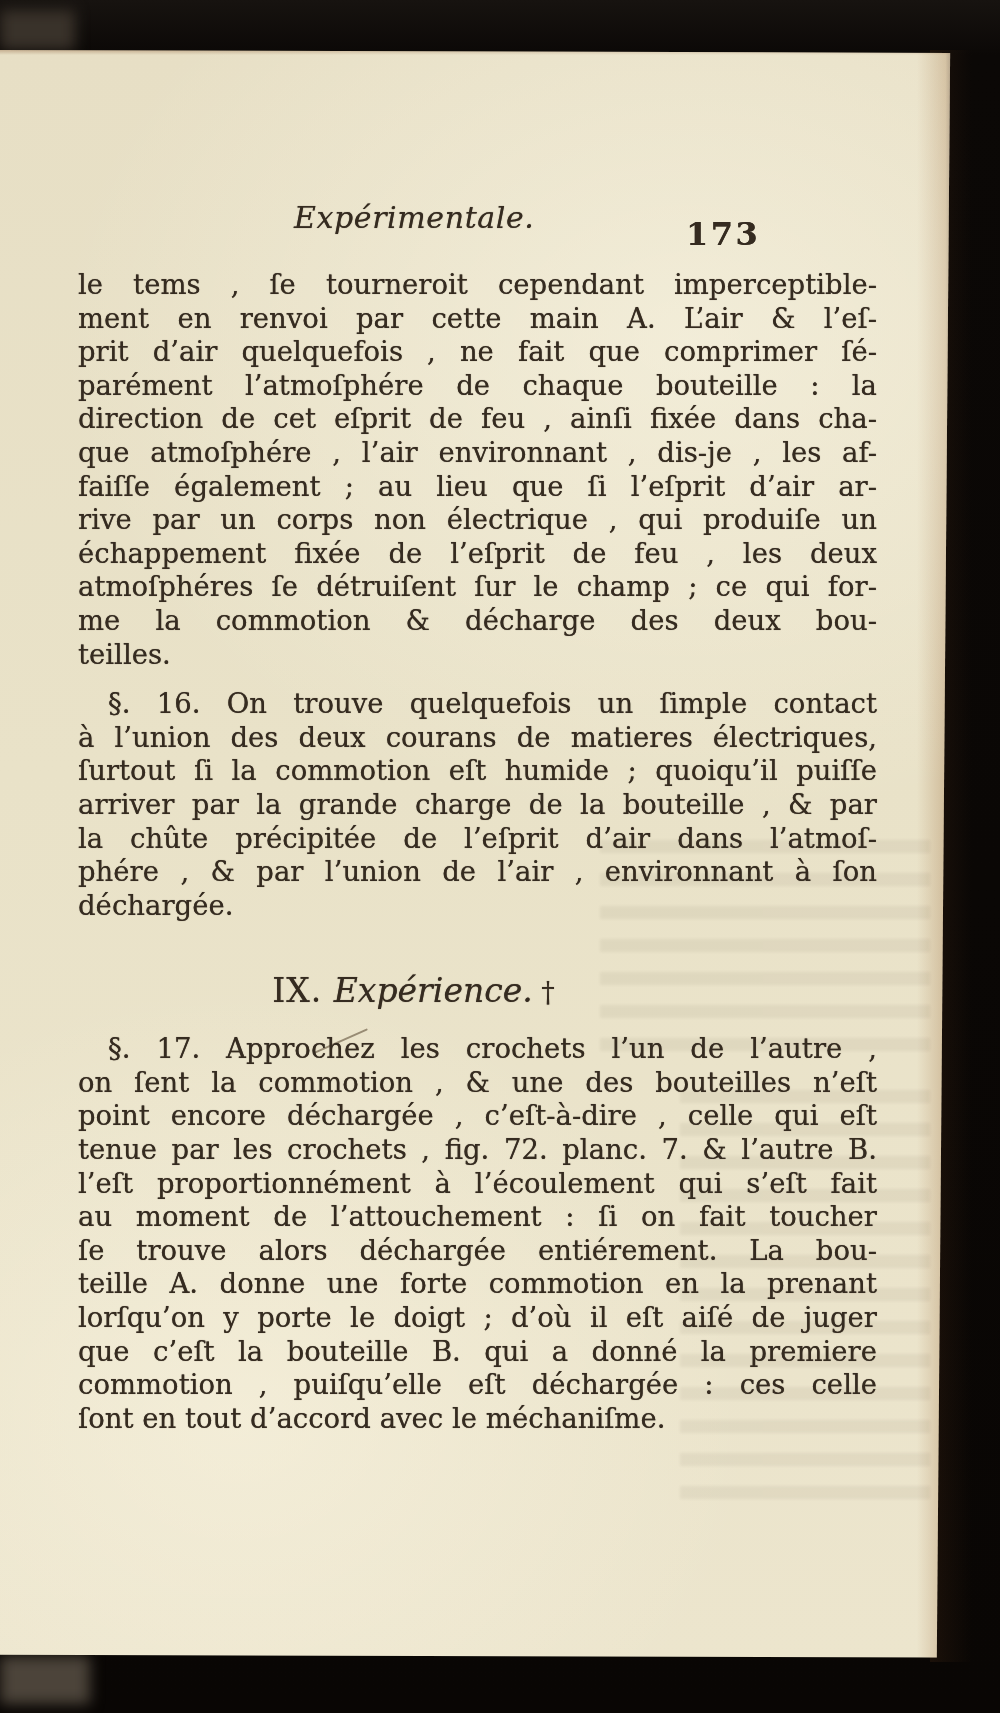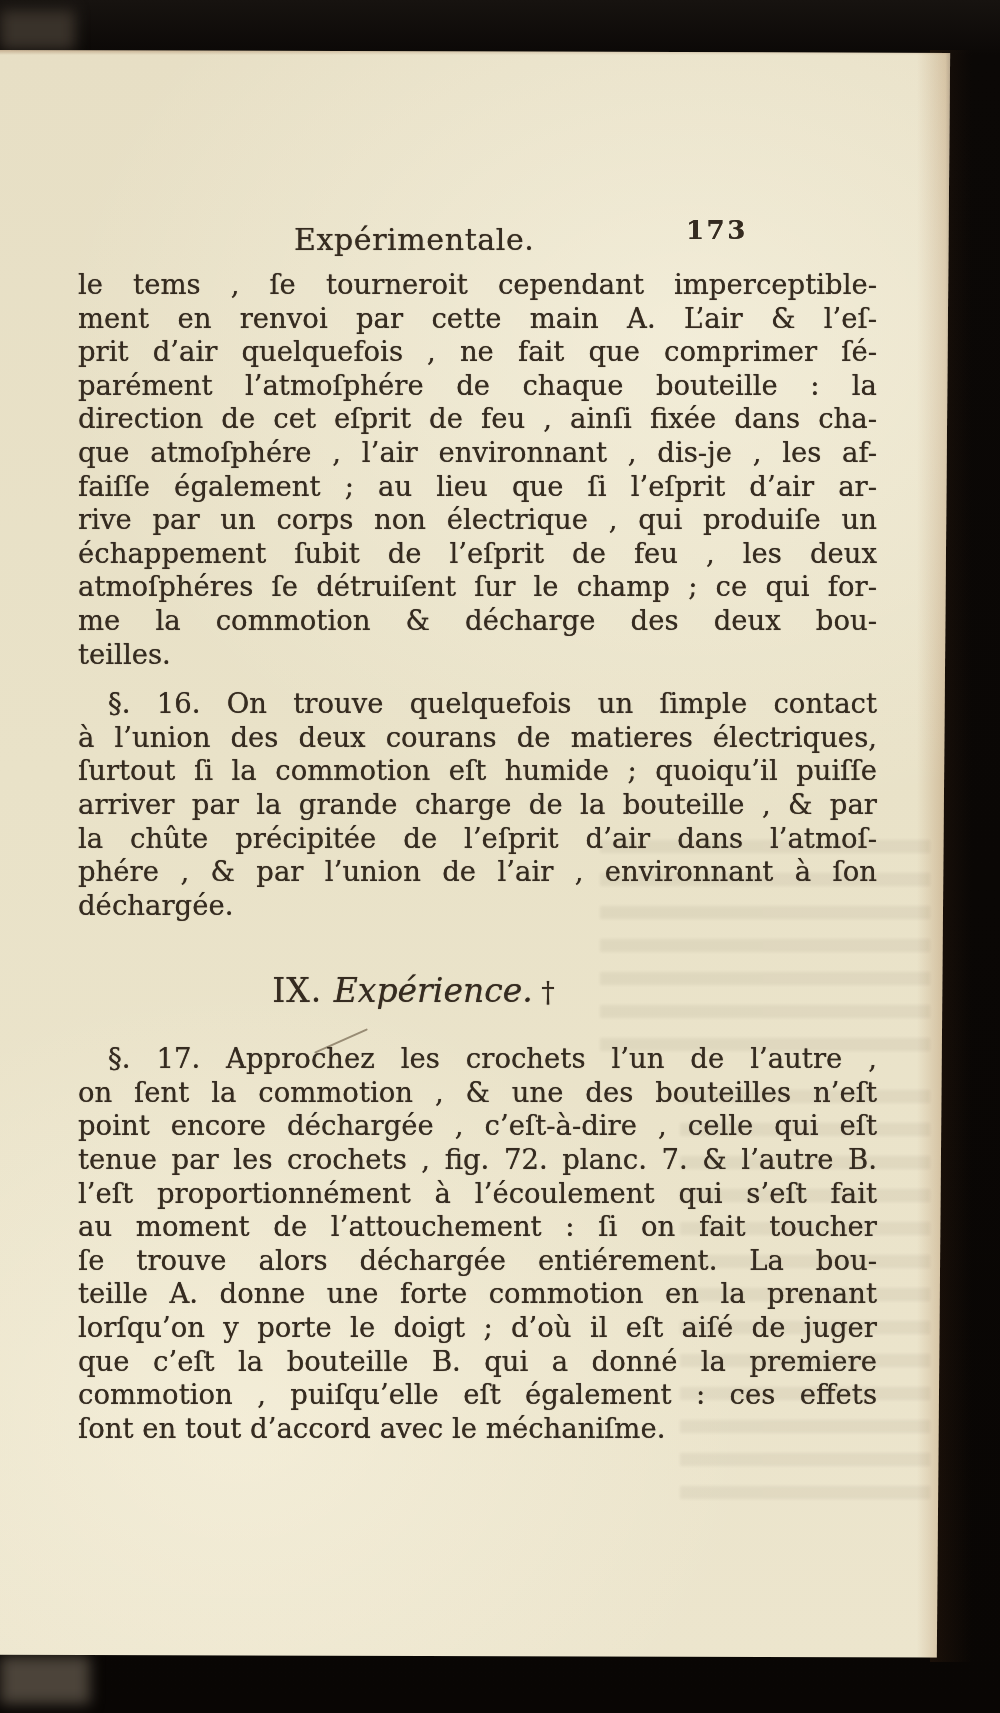--- a/index.html
+++ b/index.html
@@ -35,42 +35,42 @@
     position:absolute;opacity:0.055;filter:blur(1.5px);
     background:repeating-linear-gradient(180deg,#3a2c1c 0 13px,transparent 13px 33px);
   }
   .ghost.g1{left:600px;top:790px;width:330px;height:230px;}
   .ghost.g2{left:680px;top:1040px;width:250px;height:420px;}
   .pen-mark{
     position:absolute;left:312px;top:990px;width:58px;height:2px;
     background:rgba(84,67,45,0.55);transform:rotate(-24deg);border-radius:2px;
   }
   .running-title{
-    position:absolute;left:294px;top:172px;
-    font-size:30px;letter-spacing:0.6px;
+    position:absolute;left:294px;top:150px;
+    font-style:italic;font-size:30px;letter-spacing:0.6px;
     text-shadow:0 0 0.8px rgba(46,36,26,0.8);
   }
   .page-number{
     position:absolute;left:686px;top:165px;
-    font-size:26px;font-weight:bold;letter-spacing:2.5px;
+    font-size:32px;font-weight:bold;letter-spacing:2.5px;
     text-shadow:0 0 0.6px rgba(46,36,26,0.8);
   }
   .text-block{
     position:absolute;left:62px;top:202px;width:831px;
     font-size:27.5px;line-height:33.6px;
   }
   .paragraph{margin:16px;}
   .line{
     text-align:justify;text-align-last:justify;-moz-text-align-last:justify;
     text-shadow:0 0 0.7px rgba(46,36,26,0.8);
   }
   .line.last{text-align-last:left;-moz-text-align-last:left;}
   .line.indent{padding-left:30px;}
   .section-heading{
-    margin-top:46px;margin-bottom:26px;
+    margin-top:46px;margin-bottom:16px;
     text-align:center;padding-right:128px;
     font-size:33px;line-height:46px;
     text-shadow:0 0 0.8px rgba(46,36,26,0.8);
   }
   .section-heading .hn{letter-spacing:1px;}
   .section-heading .ht{font-style:italic;}
   .section-heading .hm{font-size:27px;}
 </style>
 </head>
 <body>
@@ -91,21 +91,21 @@
     <div class="text-block" id="text-block">
         <div class="paragraph">
           <div class="line">le tems , ſe tourneroit cependant imperceptible-</div>
           <div class="line">ment en renvoi par cette main A. L’air &amp; l’eſ-</div>
           <div class="line">prit d’air quelquefois , ne fait que comprimer ſé-</div>
           <div class="line">parément l’atmoſphére de chaque bouteille : la</div>
           <div class="line">direction de cet eſprit de feu , ainſi fixée dans cha-</div>
           <div class="line">que atmoſphére , l’air environnant , dis-je , les af-</div>
           <div class="line">faiſſe également ; au lieu que ſi l’eſprit d’air ar-</div>
           <div class="line">rive par un corps non électrique , qui produiſe un</div>
-          <div class="line">échappement ſubit de l’eſprit de feu , les deux</div>
+          <div class="line">échappement fixée de l’eſprit de feu , les deux</div>
           <div class="line">atmoſphéres ſe détruiſent ſur le champ ; ce qui for-</div>
           <div class="line">me la commotion &amp; décharge des deux bou-</div>
           <div class="line last">teilles.</div>
         </div>
         <div class="paragraph">
           <div class="line indent">§. 16. On trouve quelquefois un ſimple contact</div>
           <div class="line">à l’union des deux courans de matieres électriques,</div>
           <div class="line">ſurtout ſi la commotion eſt humide ; quoiqu’il puiſſe</div>
           <div class="line">arriver par la grande charge de la bouteille , &amp; par</div>
           <div class="line">la chûte précipitée de l’eſprit d’air dans l’atmoſ-</div>
@@ -117,18 +117,18 @@
           <div class="line indent">§. 17. Approchez les crochets l’un de l’autre ,</div>
           <div class="line">on ſent la commotion , &amp; une des bouteilles n’eſt</div>
           <div class="line">point encore déchargée , c’eſt-à-dire , celle qui eſt</div>
           <div class="line">tenue par les crochets , fig. 72. planc. 7. &amp; l’autre B.</div>
           <div class="line">l’eſt proportionnément à l’écoulement qui s’eſt fait</div>
           <div class="line">au moment de l’attouchement : ſi on fait toucher</div>
           <div class="line">ſe trouve alors déchargée entiérement. La bou-</div>
           <div class="line">teille A. donne une forte commotion en la prenant</div>
           <div class="line">lorſqu’on y porte le doigt ; d’où il eſt aiſé de juger</div>
           <div class="line">que c’eſt la bouteille B. qui a donné la premiere</div>
-          <div class="line">commotion , puiſqu’elle eſt également : ces effets</div>
+          <div class="line">commotion , puiſqu’elle eſt déchargée : ces celle</div>
           <div class="line last">ſont en tout d’accord avec le méchaniſme.</div>
         </div>
       </div>
   </div>
 </div>
 
 </body></html>

